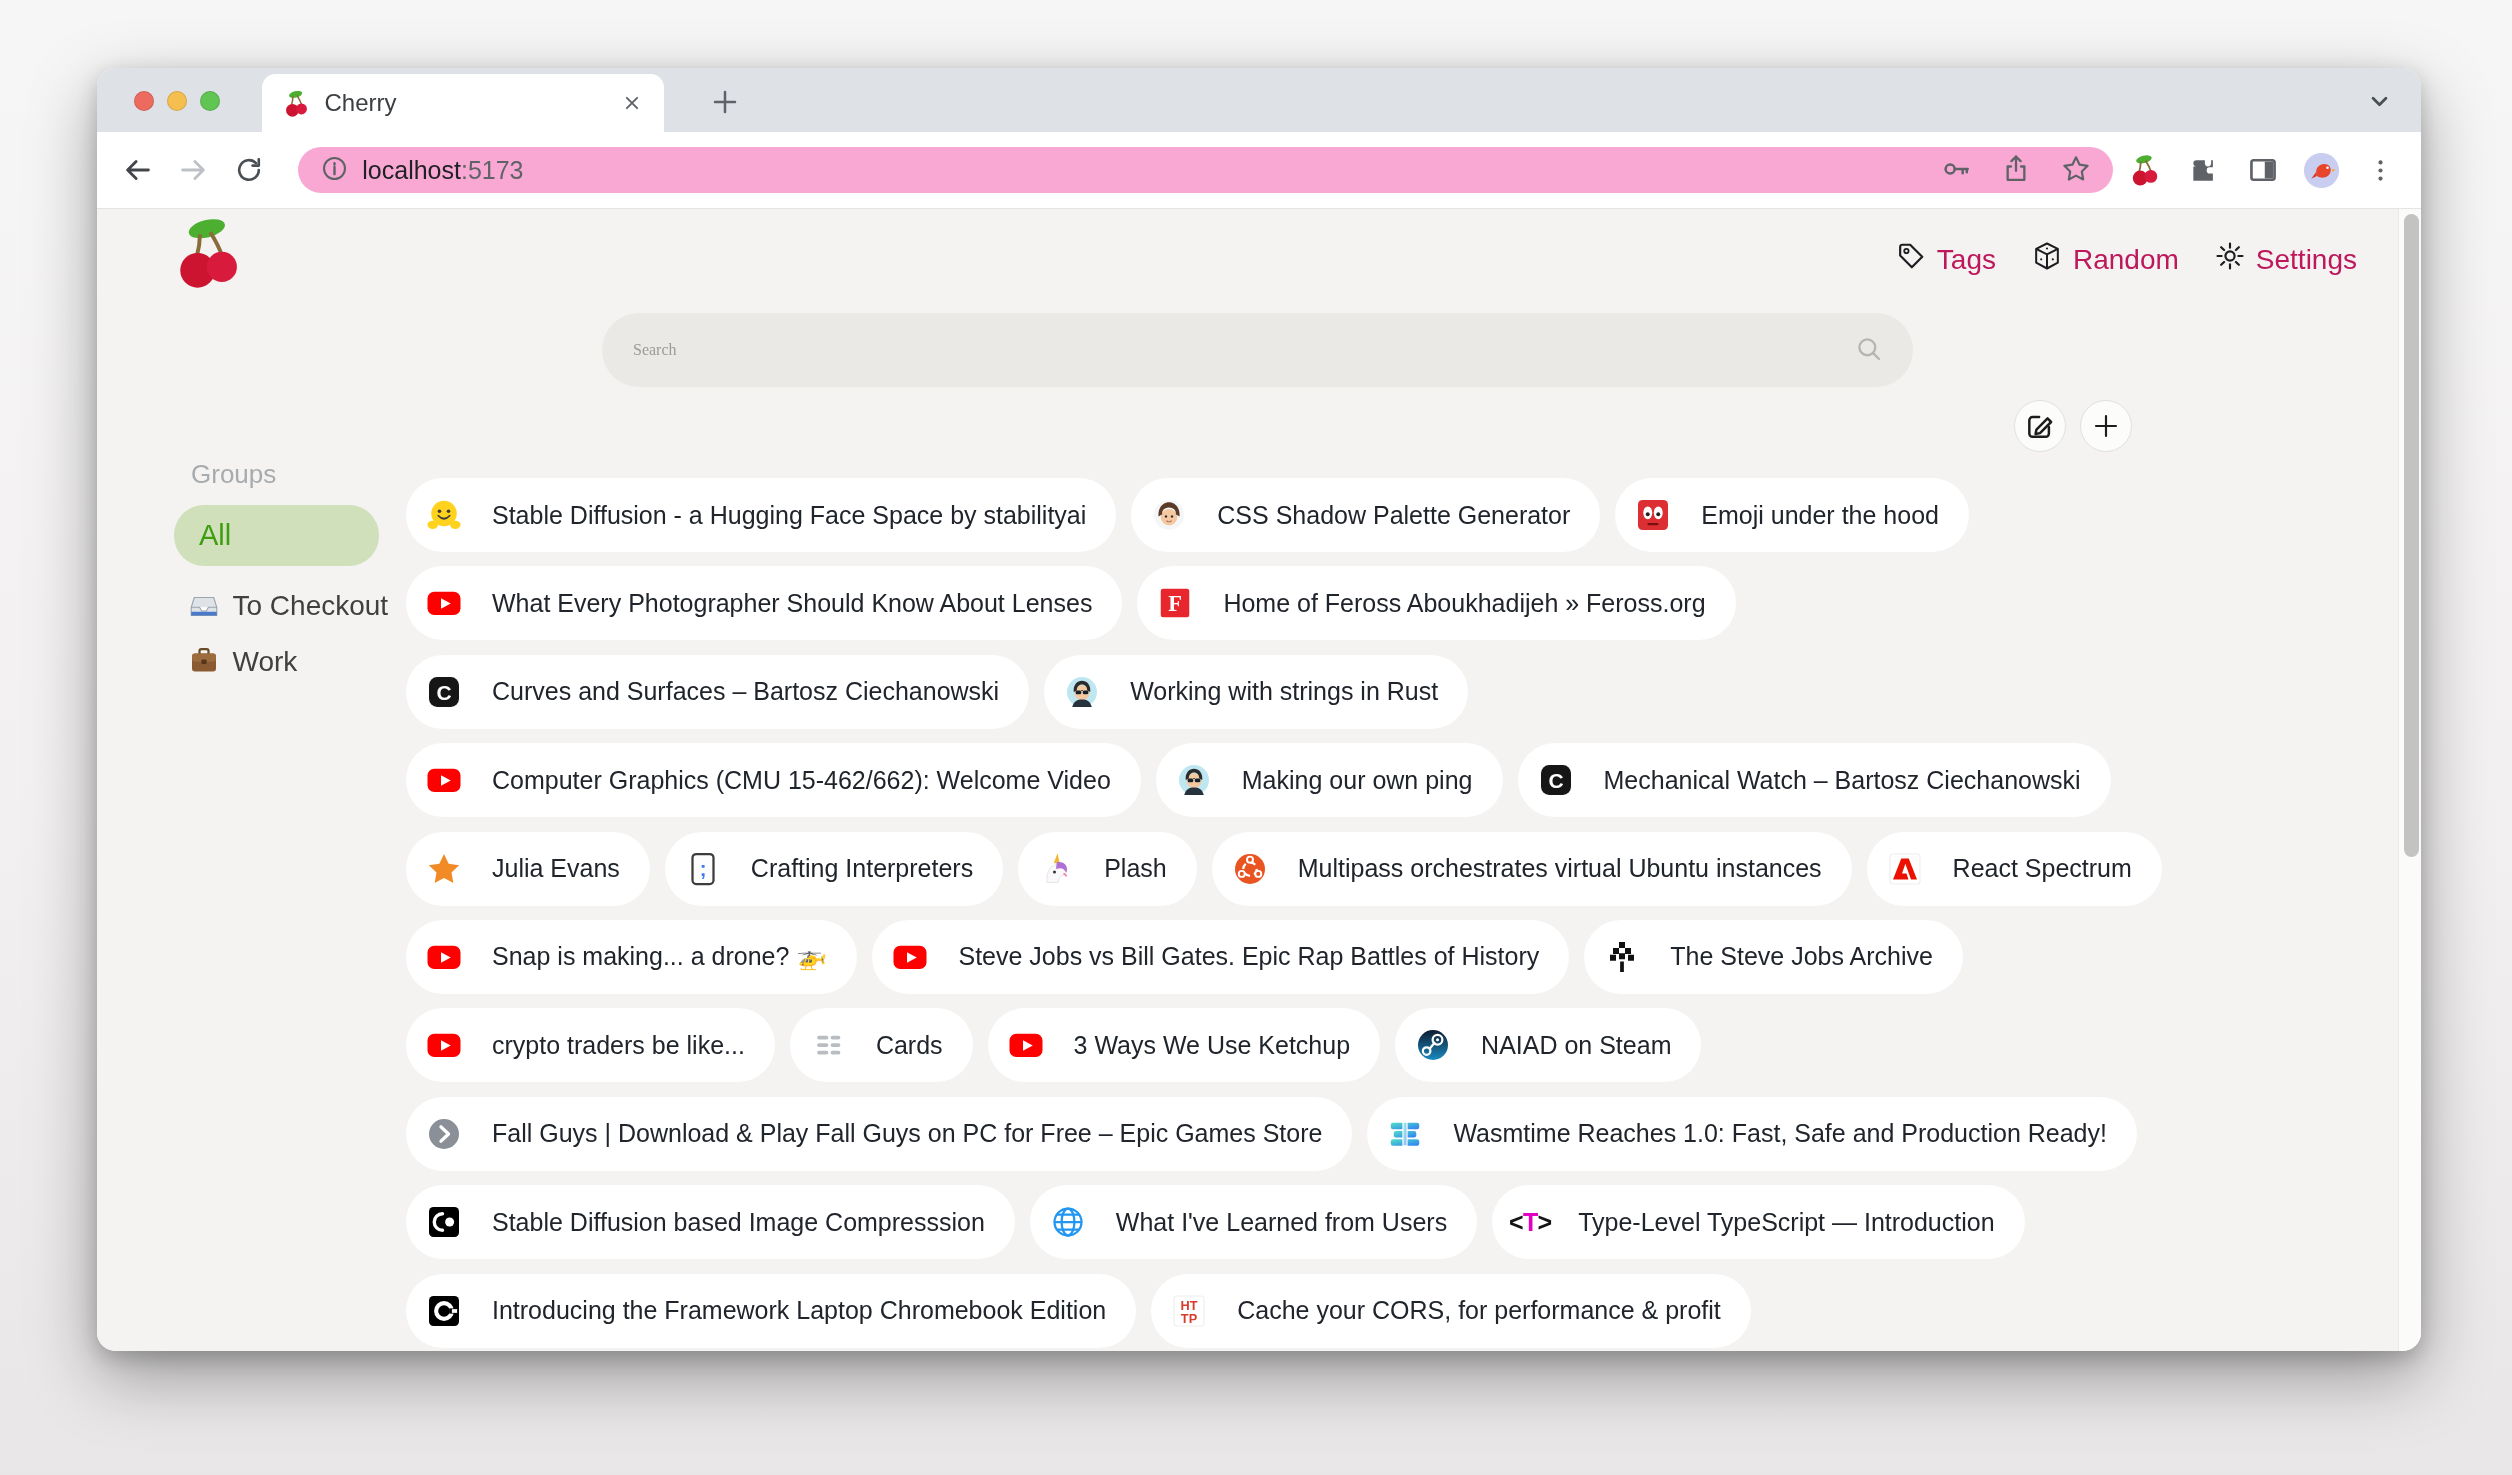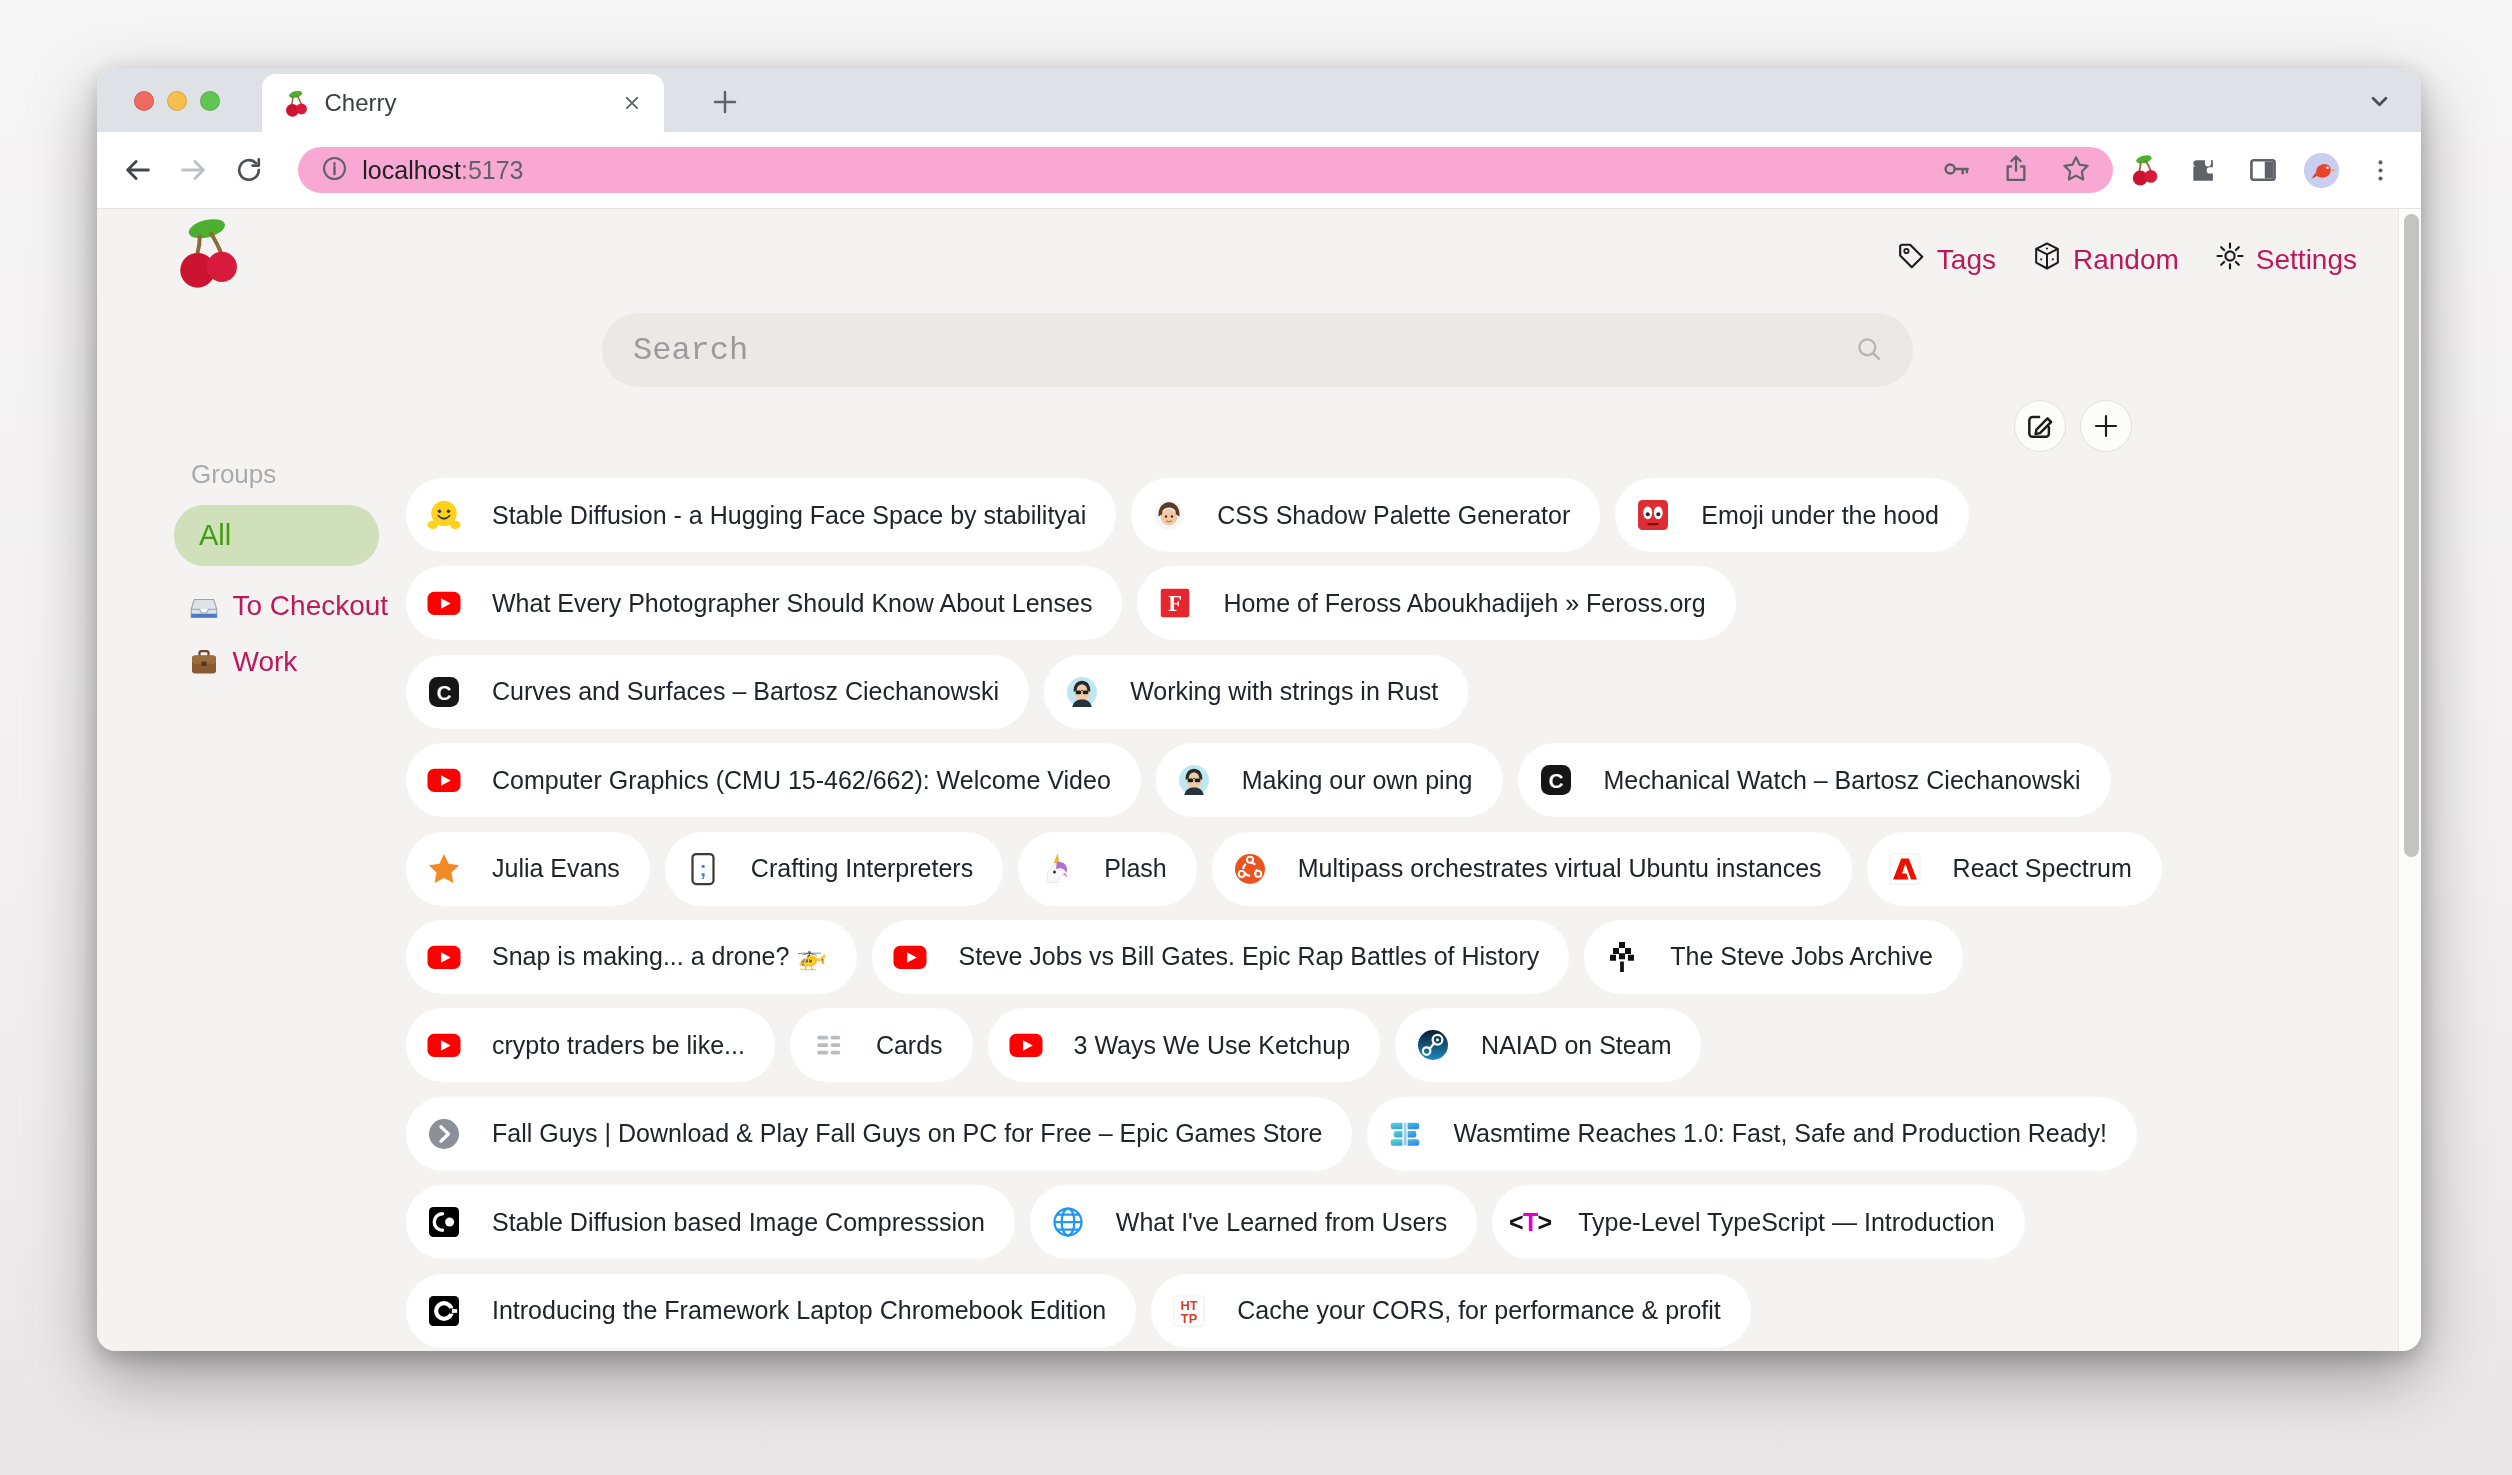--- a/index.html
+++ b/index.html
@@ -43,29 +43,29 @@
   .right-cluster .tbtn{margin:0}
   
   .content{position:absolute;left:0;right:0;top:141px;bottom:0;background:#f4f3f1;overflow:hidden}
   .logo{position:absolute;left:74px;top:6.8px;width:74px;height:74px}
   .nav{position:absolute;top:32px;right:64px;display:flex;gap:36px;align-items:center}
   .nav-item{display:flex;align-items:center;gap:11px;font-size:28px;color:#be185d;cursor:default}
   .search{
     position:absolute;left:505px;top:104px;width:1311px;height:74px;border-radius:37px;
     background:#ebe9e6;display:flex;align-items:center;padding:0 29px;box-sizing:border-box;
   }
-  .search input{flex:1;background:transparent;border:none;outline:none;font-size:32px;color:#3a3a3a;font-family:Liberation Mono, monospace}
+  .search input{flex:1;background:transparent;border:none;outline:none;font-size:16px;color:#3a3a3a;font-family:Liberation Serif, serif}
   .search input::placeholder{color:#9b9b9b}
   .actions{position:absolute;top:191px;left:1917px;display:flex;gap:13.5px}
   .act{width:52px;height:52px;border-radius:50%;background:#fcfcfb;border:1.7px solid #e1e1df;box-sizing:border-box;display:flex;align-items:center;justify-content:center}
   
   .groups{position:absolute;left:77px;top:250px;width:237px}
   .groups-label{font-size:26px;color:#a8abad;padding-left:17px}
   .group-all{margin-top:15px;width:205px;height:61px;border-radius:30px;background:#cfe0bb;color:#3f9e10;font-size:29px;display:flex;align-items:center;padding-left:25px;box-sizing:border-box}
-  .group-item{margin-top:24px;display:flex;align-items:flex-end;gap:13.5px;font-size:28px;color:#be185d;padding-left:15px}
+  .group-item{margin-top:24px;display:flex;align-items:flex-start;gap:13.5px;font-size:28px;color:#404040;padding-left:15px}
   .gicon{width:30px;height:30px;flex:0 0 auto}
   
   .bookmarks{position:absolute;left:309px;top:269px;display:flex;flex-direction:column;gap:14.4px}
   .brow{display:flex;gap:15px}
   .pill{
     height:74px;border-radius:37px;background:#fff;display:flex;align-items:center;gap:30px;
     padding:0 30px 0 20px;font-size:25px;color:#20242b;white-space:nowrap;width:max-content;
   }
   .pic{width:36px;height:36px;display:flex;align-items:center;justify-content:center;flex:0 0 auto;font-size:24px}
   .pic svg{width:100%;height:100%}

